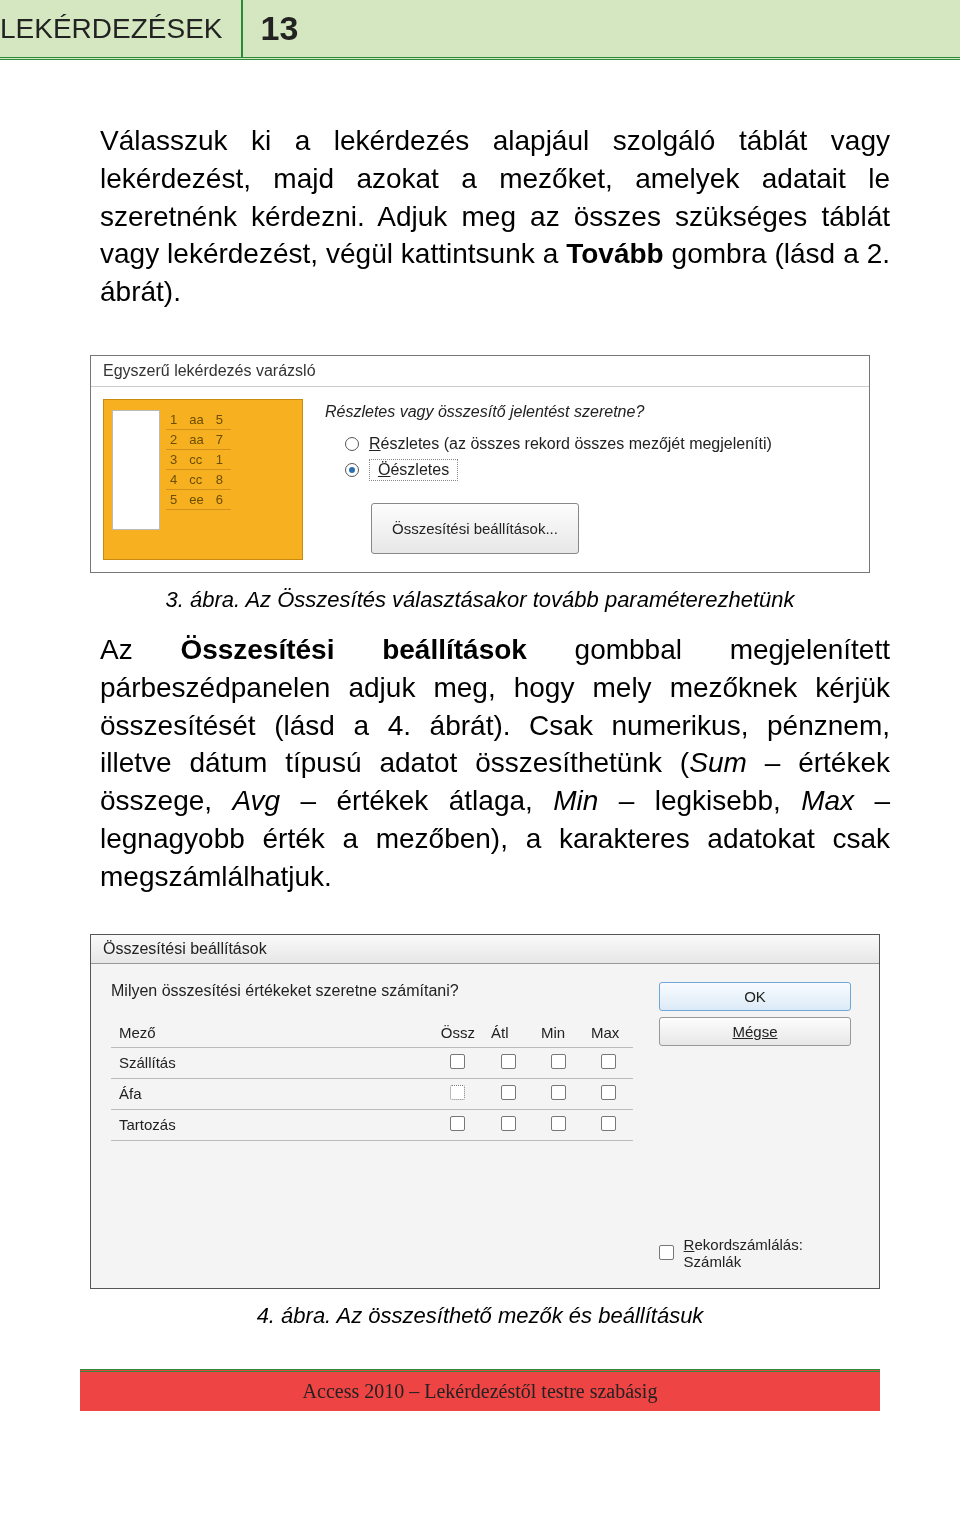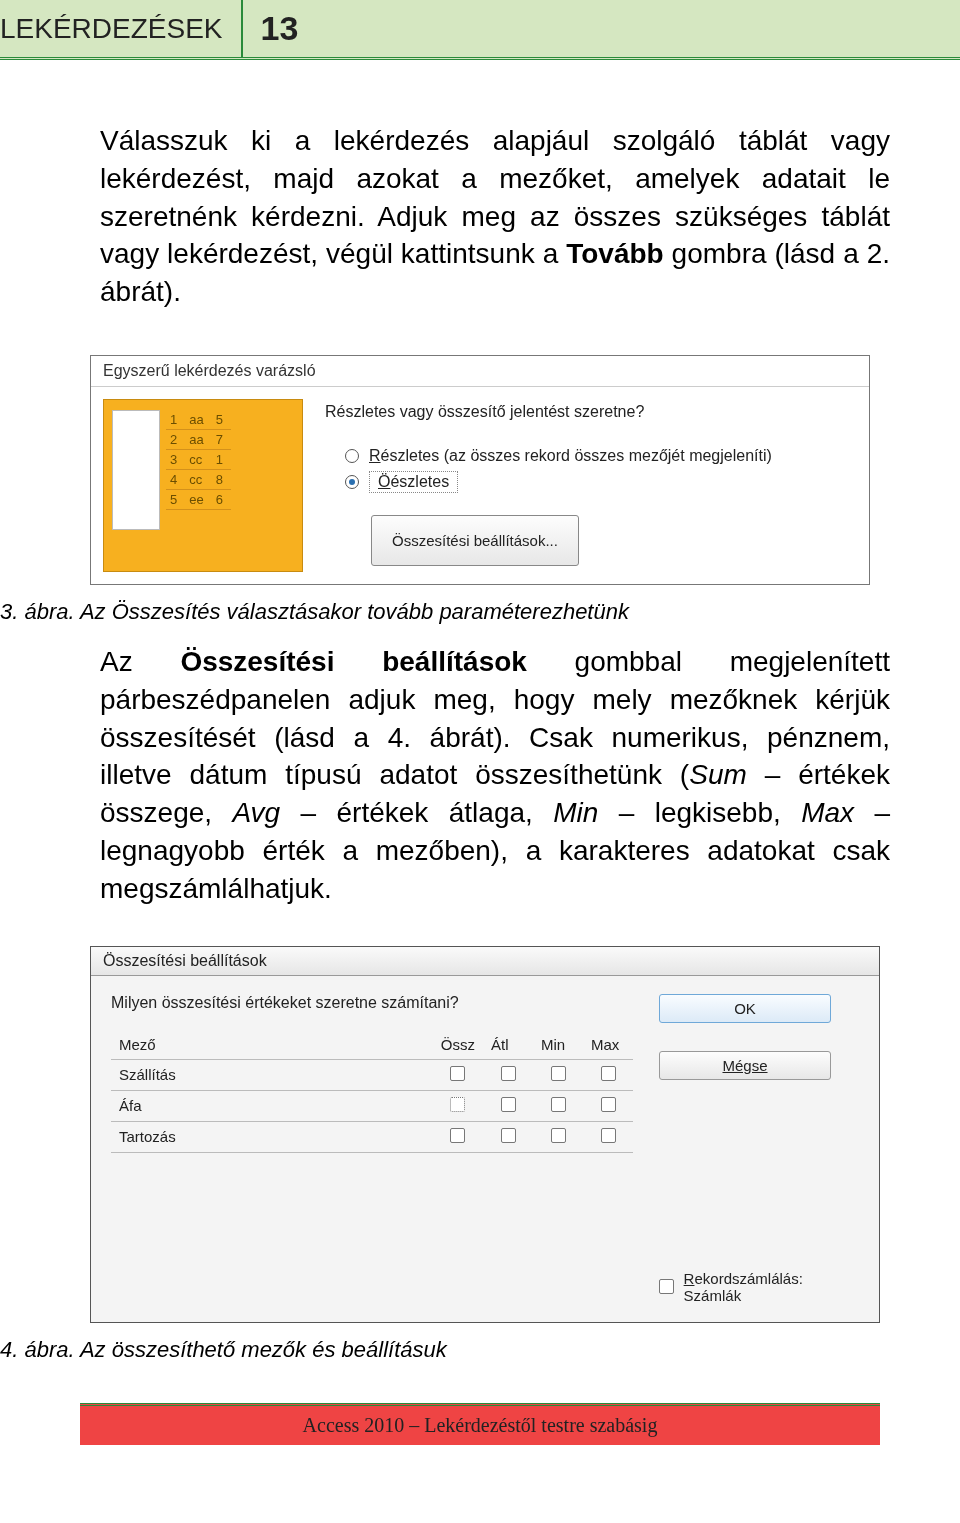--- a/index.html
+++ b/index.html
@@ -82,41 +82,41 @@
     margin-right: 6px;
   }
   .shot1 .thumb table { border-collapse: collapse; font-size: 13px; }
   .shot1 .thumb td {
     border-bottom: 1px solid #d4911a;
     padding: 2px 8px 2px 4px;
     color: #6b4e00;
     white-space: nowrap;
   }
   .shot1 .rpanel { flex: 1; color: #222; }
-  .shot1 .rpanel .q { margin: 4px 0 26px 0; }
+  .shot1 .rpanel .q { margin: 4px 0 14px 0; font-style: italic; }
   .shot1 .optline { display: flex; align-items: center; gap: 10px; margin: 6px 0 6px 20px; }
   .shot1 .radio {
     width: 14px; height: 14px; border: 1px solid #555; border-radius: 50%;
     display: inline-flex; align-items: center; justify-content: center; background: #fff;
   }
   .shot1 .radio .dot { width: 6px; height: 6px; border-radius: 50%; background: #2a6fb0; }
   .shot1 .optbox {
     border: 1px dotted #888; padding: 1px 8px;
   }
   .shot1 .btn1 {
     margin: 16px 0 6px 46px;
     display: inline-block;
     border: 1px solid #888;
     background: linear-gradient(#fdfdfd,#e7e7e7);
     padding: 16px 20px;
     border-radius: 3px;
     font-size: 15px;
   }
 
-  .caption { font-style: italic; margin: 14px 0 18px 0; font-size: 22px; }
+  .caption { text-align: center; font-style: italic; margin: 14px 0 18px 0; font-size: 22px; }
 
   
   .shot2 {
     margin: 10px 0 10px 90px;
     width: 790px;
     background: #f4f4f4;
     border: 1px solid #555;
     font-size: 16px;
   }
   .shot2 .titlebar2 {
@@ -145,23 +145,23 @@
   }
   .shot2 table.opts th { font-weight: normal; }
   .shot2 table.opts td.c { text-align: center; width: 50px; }
   .shot2 .chk {
     width: 15px; height: 15px; border: 1px solid #777; background: #fff;
     display: inline-block; border-radius: 2px;
   }
   .shot2 .chk.dotted { border-style: dotted; }
   .shot2 .rightcol { width: 200px; }
   .shot2 .btn2 {
-    display: block; width: 172px; text-align: center;
+    display: block; width: 192px; text-align: center;
     border: 1px solid #6fa8d8; background: linear-gradient(#f9fcff,#dceaf7);
-    border-radius: 3px; padding: 5px 0; margin-bottom: 28px;
+    border-radius: 3px; padding: 5px 0; margin-bottom: 6px;
     font-size: 15px; color: #222;
   }
   .shot2 .btn2.sec { border-color: #999; background: linear-gradient(#fdfdfd,#e7e7e7); text-decoration: underline; }
   .shot2 .bottomchk {
     display: flex; align-items: center; gap: 10px;
     margin-top: 190px; font-size: 15px; color: #222;
   }
 
   
   .page-footer {

